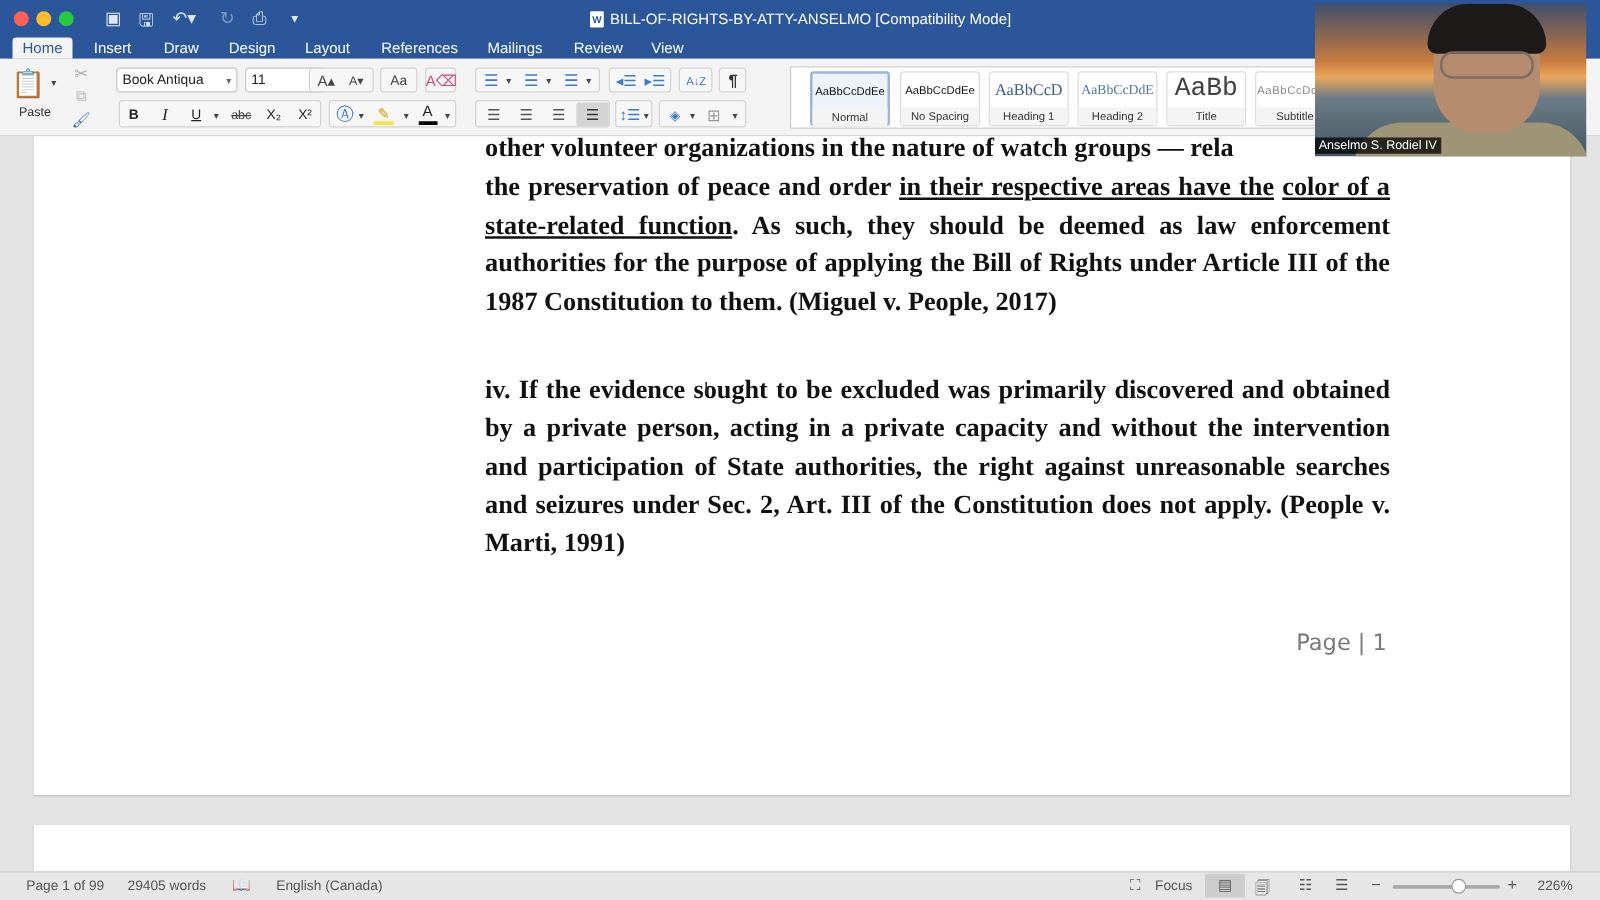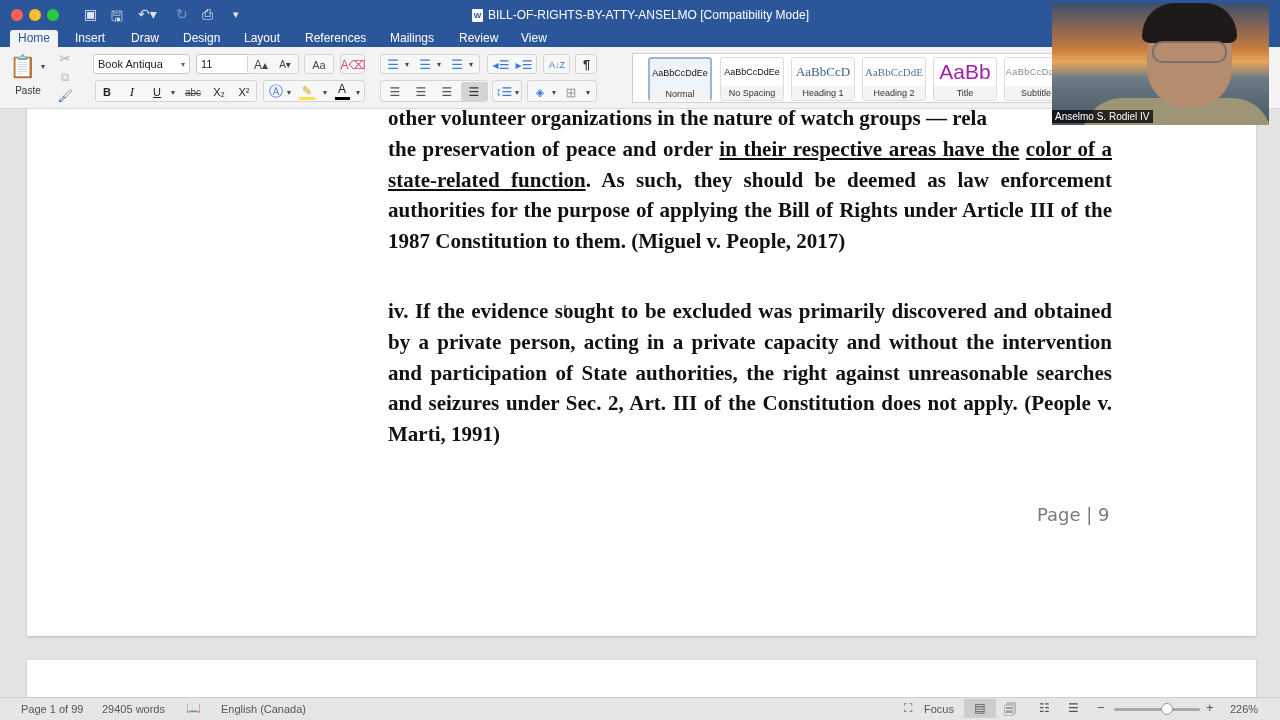--- a/index.html
+++ b/index.html
@@ -165,39 +165,39 @@
     </div>
     <div class="style-card" style="left:146px">
       <span class="sample" style="font-size:13px;color:#3c5e8c;font-family:'Liberation Serif',serif">AaBbCcD</span>
       <span class="lbl">Heading 1</span>
     </div>
     <div class="style-card" style="left:217px">
       <span class="sample" style="font-size:11px;color:#4f76a8;font-family:'Liberation Serif',serif">AaBbCcDdE</span>
       <span class="lbl">Heading 2</span>
     </div>
     <div class="style-card" style="left:288px">
-      <span class="sample" style="font-size:21px;color:#a21caf;font-family:Liberation Sans, sans-serif">AaBb</span>
+      <span class="sample" style="font-size:21px;color:#404040;font-family:Liberation Mono, monospace">AaBb</span>
       <span class="lbl">Title</span>
     </div>
     <div class="style-card" style="left:359px">
       <span class="sample" style="font-size:9px;color:#888;letter-spacing:0.5px">AaBbCcDdEe</span>
       <span class="lbl">Subtitle</span>
     </div>
   </div>
 </div>
 
 <div class="doc-area">
   <div class="page">
     <div class="body-text" style="top:4px">
       <span>other volunteer organizations in the nature of watch groups — rela</span><br>
       <span>the preservation of peace and order </span><u>in their respective areas have the</u>
       <u>color of a state-related function</u><span>. As such, they should be deemed as law enforcement authorities for the purpose of applying the Bill of Rights under Article III of the 1987 Constitution to them. (Miguel v. People, 2017)</span>
     </div>
     <div class="body-text" style="top:197px">iv. If the evidence sought to be excluded was primarily discovered and obtained by a private person, acting in a private capacity and without the intervention and participation of State authorities, the right against unreasonable searches and seizures under Sec. 2, Art. III of the Constitution does not apply. (People v. Marti, 1991)</div>
-    <div class="page-num">Page | 9</div>
+    <div class="page-num">Page | 1</div>
   </div>
   <div class="page2"></div>
 </div>
 
 <div class="cursor">I</div>
 
 <div class="video">
   <div class="shirt"></div>
   <div class="face"></div>
   <div class="hair"></div>

